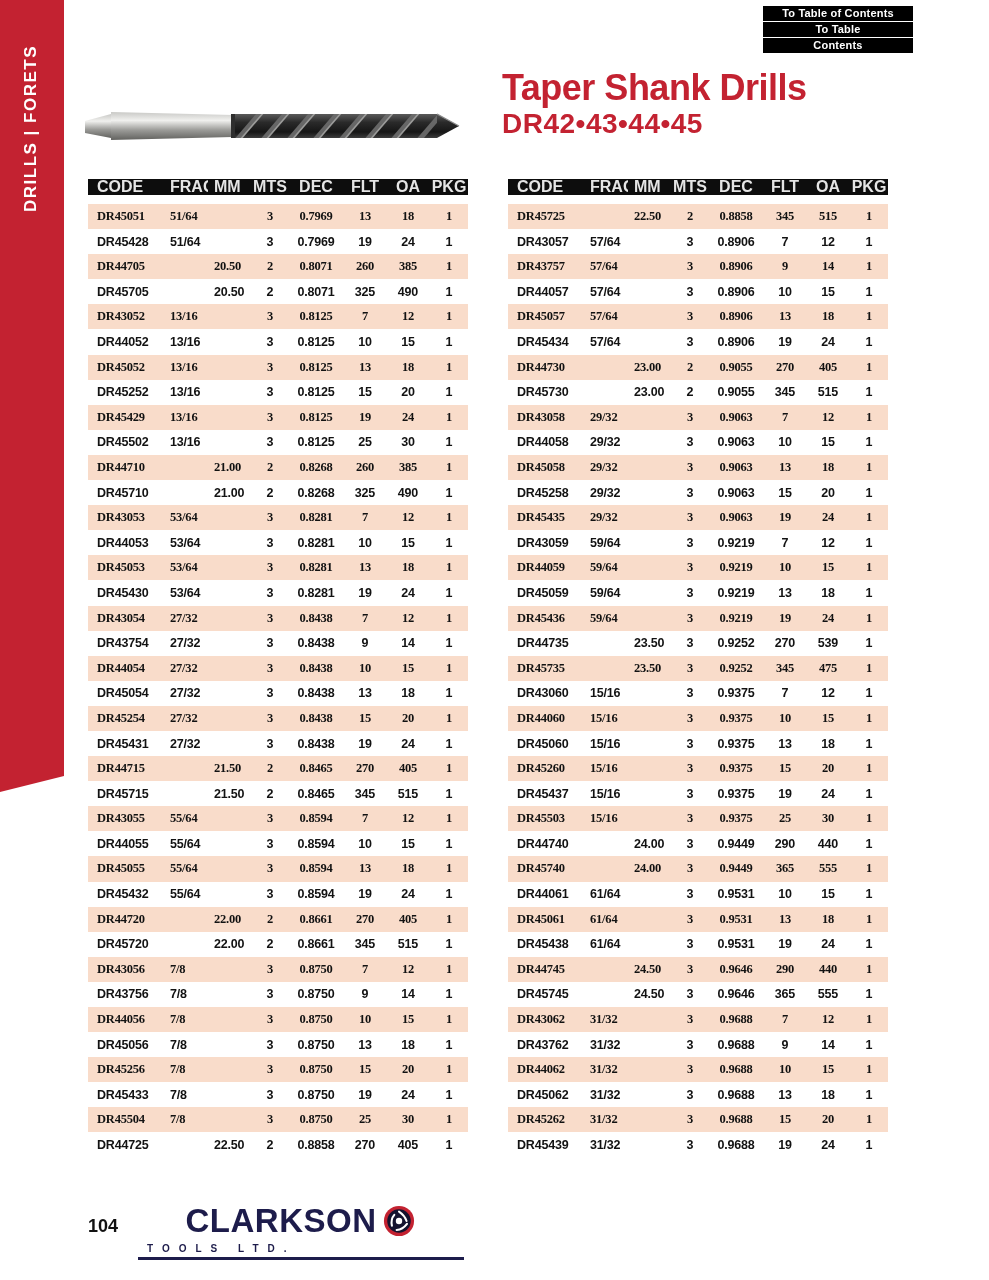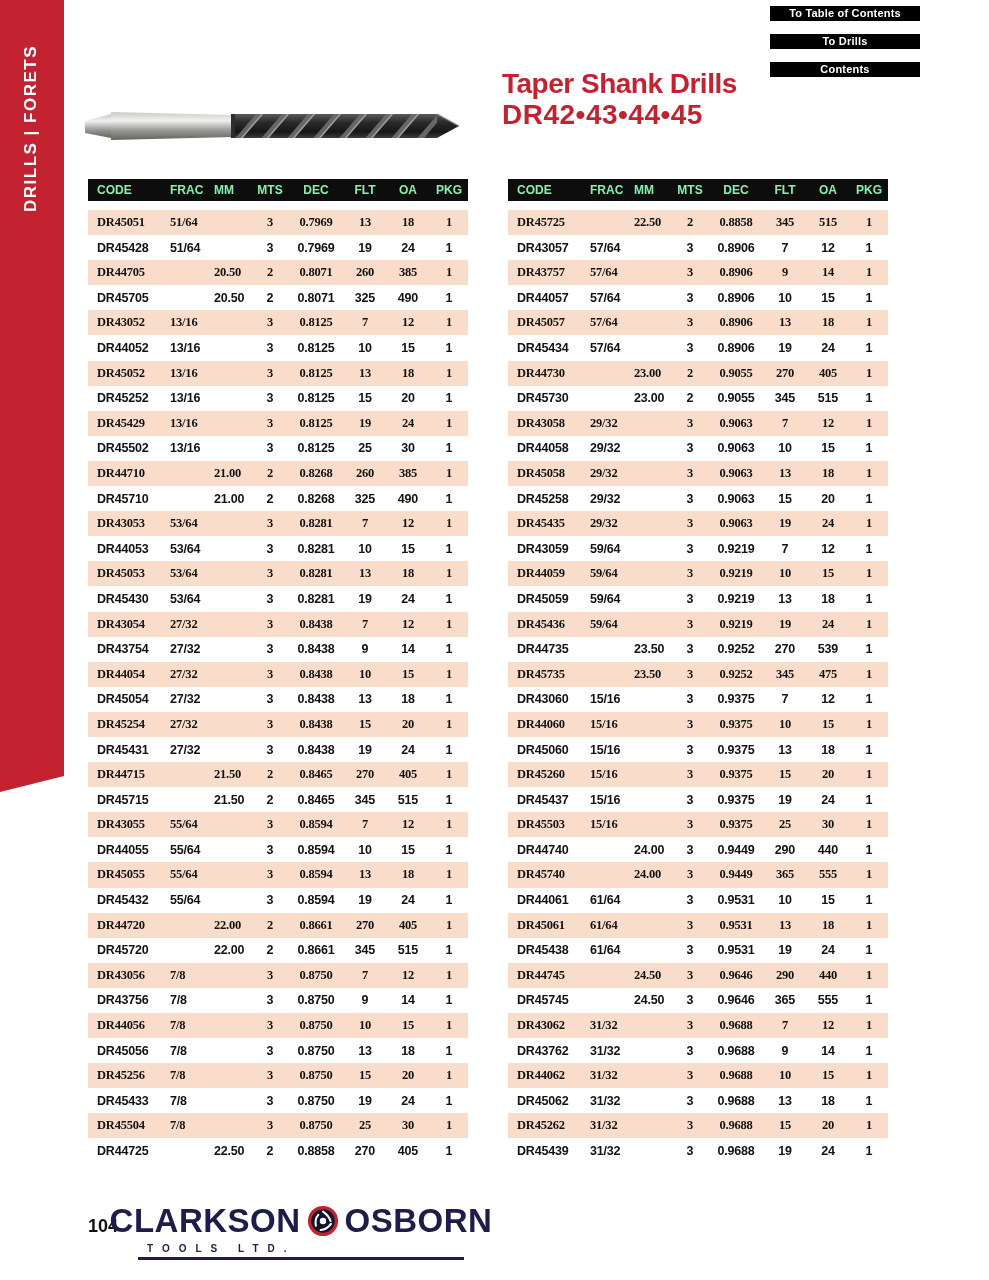--- a/index.html
+++ b/index.html
@@ -25,43 +25,43 @@
     clip-path:polygon(0 0,100% 0,100% calc(100% - 16px),0 100%);
   }
   .sidebar-label{
     position:absolute;left:21px;top:212px;
     transform-origin:0 0;transform:rotate(-90deg);
     white-space:nowrap;color:#fff;font-weight:bold;
     font-size:17px;letter-spacing:1.5px;
   }
 
   
-  .nav{position:absolute;right:69px;top:6px;width:150px;display:flex;flex-direction:column;gap:13px;justify-content:flex-end;}
+  .nav{position:absolute;right:76px;top:6px;width:150px;display:flex;flex-direction:column;gap:1px;justify-content:flex-end;}
   .nav-btn{
     background:#000;color:#fff;font-size:11px;font-weight:bold;
     text-align:center;height:15px;line-height:15px;cursor:pointer;
     letter-spacing:.2px;
   }
 
   
   .drill{position:absolute;left:85px;top:100px;width:376px;height:54px;}
 
   
   .title{position:absolute;left:502px;top:68px;color:var(--accent-red,#c32231);font-weight:bold;line-height:1.12;}
-  .title .l1{font-size:28px;letter-spacing:-.5px;}
+  .title .l1{font-size:36px;letter-spacing:-.5px;}
   .title .l2{font-size:28px;letter-spacing:.5px;}
 
   
   .tbl{position:absolute;top:179px;width:380px;}
   .tbl.left{left:88px;}
   .tbl.right{left:508px;}
   .thead{
-    display:flex;align-items:center;height:22px;margin-bottom:9px;
-    background:var(--header-black,#0d0d0d);color:#86efac;
-    font-size:12px;font-weight:bold;
+    display:flex;align-items:center;height:16px;margin-bottom:9px;
+    background:var(--header-black,#0d0d0d);color:#e5e5e5;
+    font-size:16px;font-weight:bold;
   }
   .tr{display:flex;align-items:center;height:25.1px;font-size:12.5px;font-weight:bold;color:#121212;letter-spacing:-.2px;}
   .tr.odd{background:var(--row-pink,#f9dcca);font-family:Liberation Serif, serif;}
   .td{flex:none;white-space:nowrap;overflow:hidden;}
   .c0{width:72px;text-align:left;padding-left:9px;}
   .c1{width:48px;text-align:left;padding-left:10px;}
   .c2{width:44px;text-align:left;padding-left:6px;}
   .c3{width:36px;text-align:center;}
   .c4{width:56px;text-align:center;}
   .c5{width:42px;text-align:center;}
@@ -80,21 +80,21 @@
 <body>
 
 <div class="page">
 
   <div class="sidebar">
     <div class="sidebar-label">DRILLS | FORETS</div>
   </div>
 
   <div class="nav">
     <div class="nav-btn">To Table of Contents</div>
-    <div class="nav-btn">To Drills</div>
+    <div class="nav-btn">To Table</div>
     <div class="nav-btn">Contents</div>
   </div>
 
   <div class="drill">
     <svg width="376" height="54" viewBox="0 0 376 54">
       <defs>
         <linearGradient id="shankGrad" x1="0" y1="0" x2="0" y2="1">
           <stop offset="0" stop-color="#c9c9c6"></stop>
           <stop offset="0.3" stop-color="#f0f0ee"></stop>
           <stop offset="0.65" stop-color="#9a9a97"></stop>
@@ -946,19 +946,18 @@
       <svg class="gear" viewBox="0 0 34 34">
         <circle cx="17" cy="17" r="16" fill="#c32231"></circle>
         <circle cx="17" cy="17" r="12.5" fill="#14132f"></circle>
         <g stroke="#ffffff" stroke-width="2.2" fill="none" stroke-linecap="round">
           <path d="M17 7 Q23 11 25 17"></path>
           <path d="M25.5 20 Q21 26 14.5 26.5"></path>
           <path d="M9.5 22 Q8 15 12 10.5"></path>
         </g>
         <circle cx="17" cy="17" r="3.4" fill="#ffffff"></circle>
       </svg>
-      <span>OSBORN</span>
     </div>
     <div class="logo-sub">TOOLS LTD.</div>
     <div class="logo-line"></div>
   </div>
 
 </div>
 
 </body></html>

